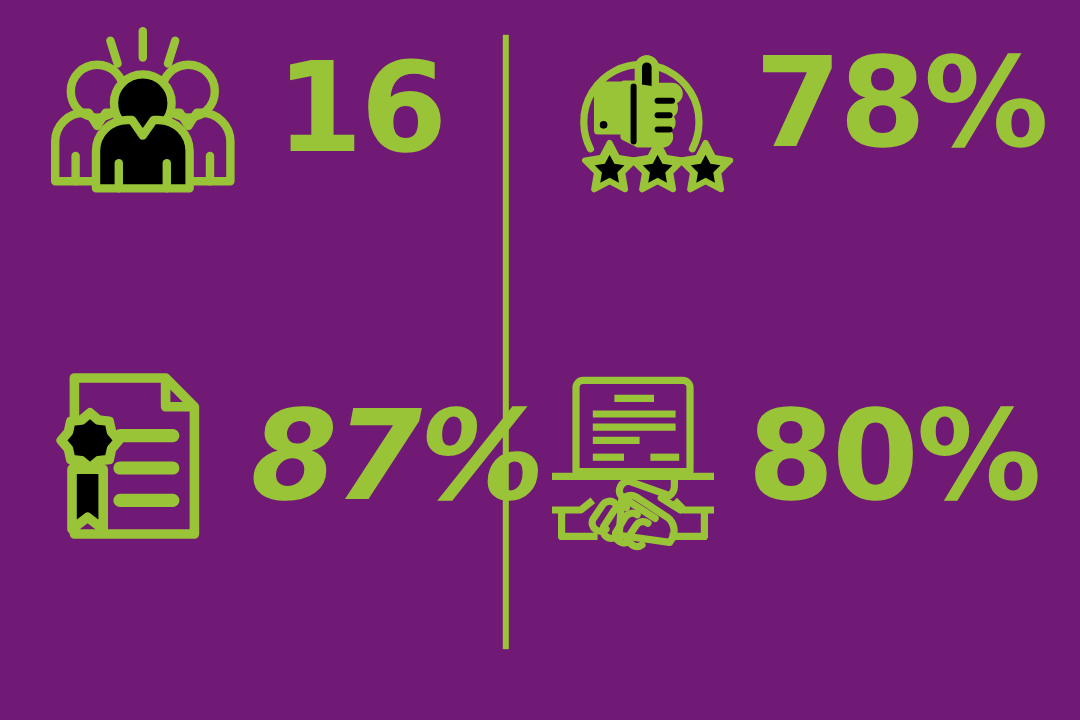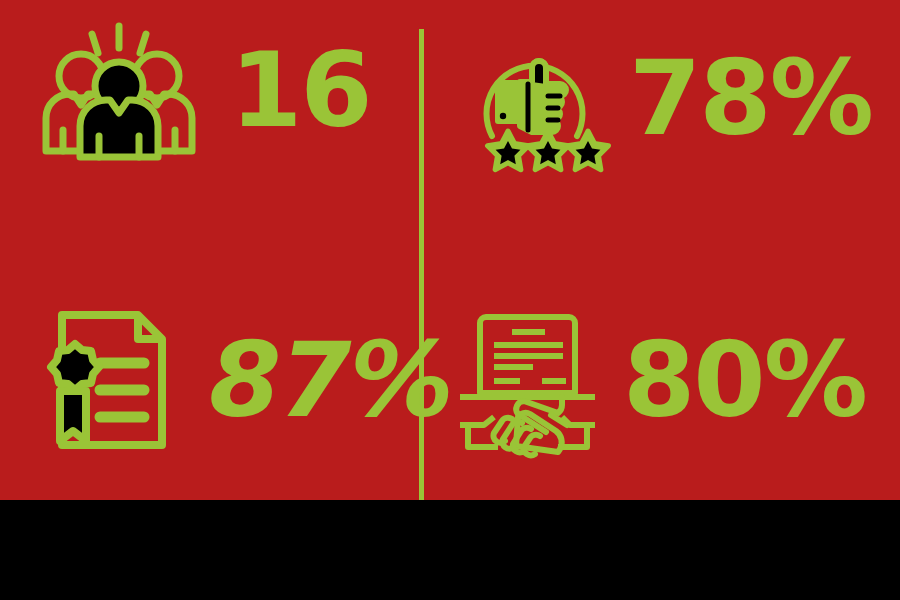--- a/index.html
+++ b/index.html
@@ -7,22 +7,22 @@
     margin: 0;
     padding: 0;
     background: #000000;
   }
   body {
     font-family: "Liberation Sans", sans-serif;
   }
   #stage {
     position: relative;
     width: 900px;
-    height: 500px;
-    background: #b91c1c;
+    height: 600px;
+    background: #701a75;
     overflow: hidden;
   }
   .divider {
     position: absolute;
     left: 419px;
     top: 29px;
     width: 5px;
     height: 512px;
     background: #9ac437;
     border-radius: 0;
@@ -48,21 +48,21 @@
     line-height: 1;
     letter-spacing: -2px;
     white-space: nowrap;
   }
 
   
   #cell-team      { left: 34px;  top: 10px; }
   #cell-team .stat-icon   { width: 170px; height: 140px; }
   #cell-team .stat-value  { margin-left: 26px; }
 
-  #cell-satisfaction { left: 462px; top: 18px; }
+  #cell-satisfaction { left: 462px; top: 6px; }
   #cell-satisfaction .stat-icon  { width: 145px; height: 145px; }
   #cell-satisfaction .stat-value { margin-left: 22px; }
 
   #cell-certified { left: 38px;  top: 300px; }
   #cell-certified .stat-icon  { width: 145px; height: 150px; }
   #cell-certified .stat-value { margin-left: 26px; font-style: italic; }
 
   #cell-agreement { left: 450px; top: 300px; }
   #cell-agreement .stat-icon  { width: 155px; height: 150px; }
   #cell-agreement .stat-value { margin-left: 18px; text-align: right; }

